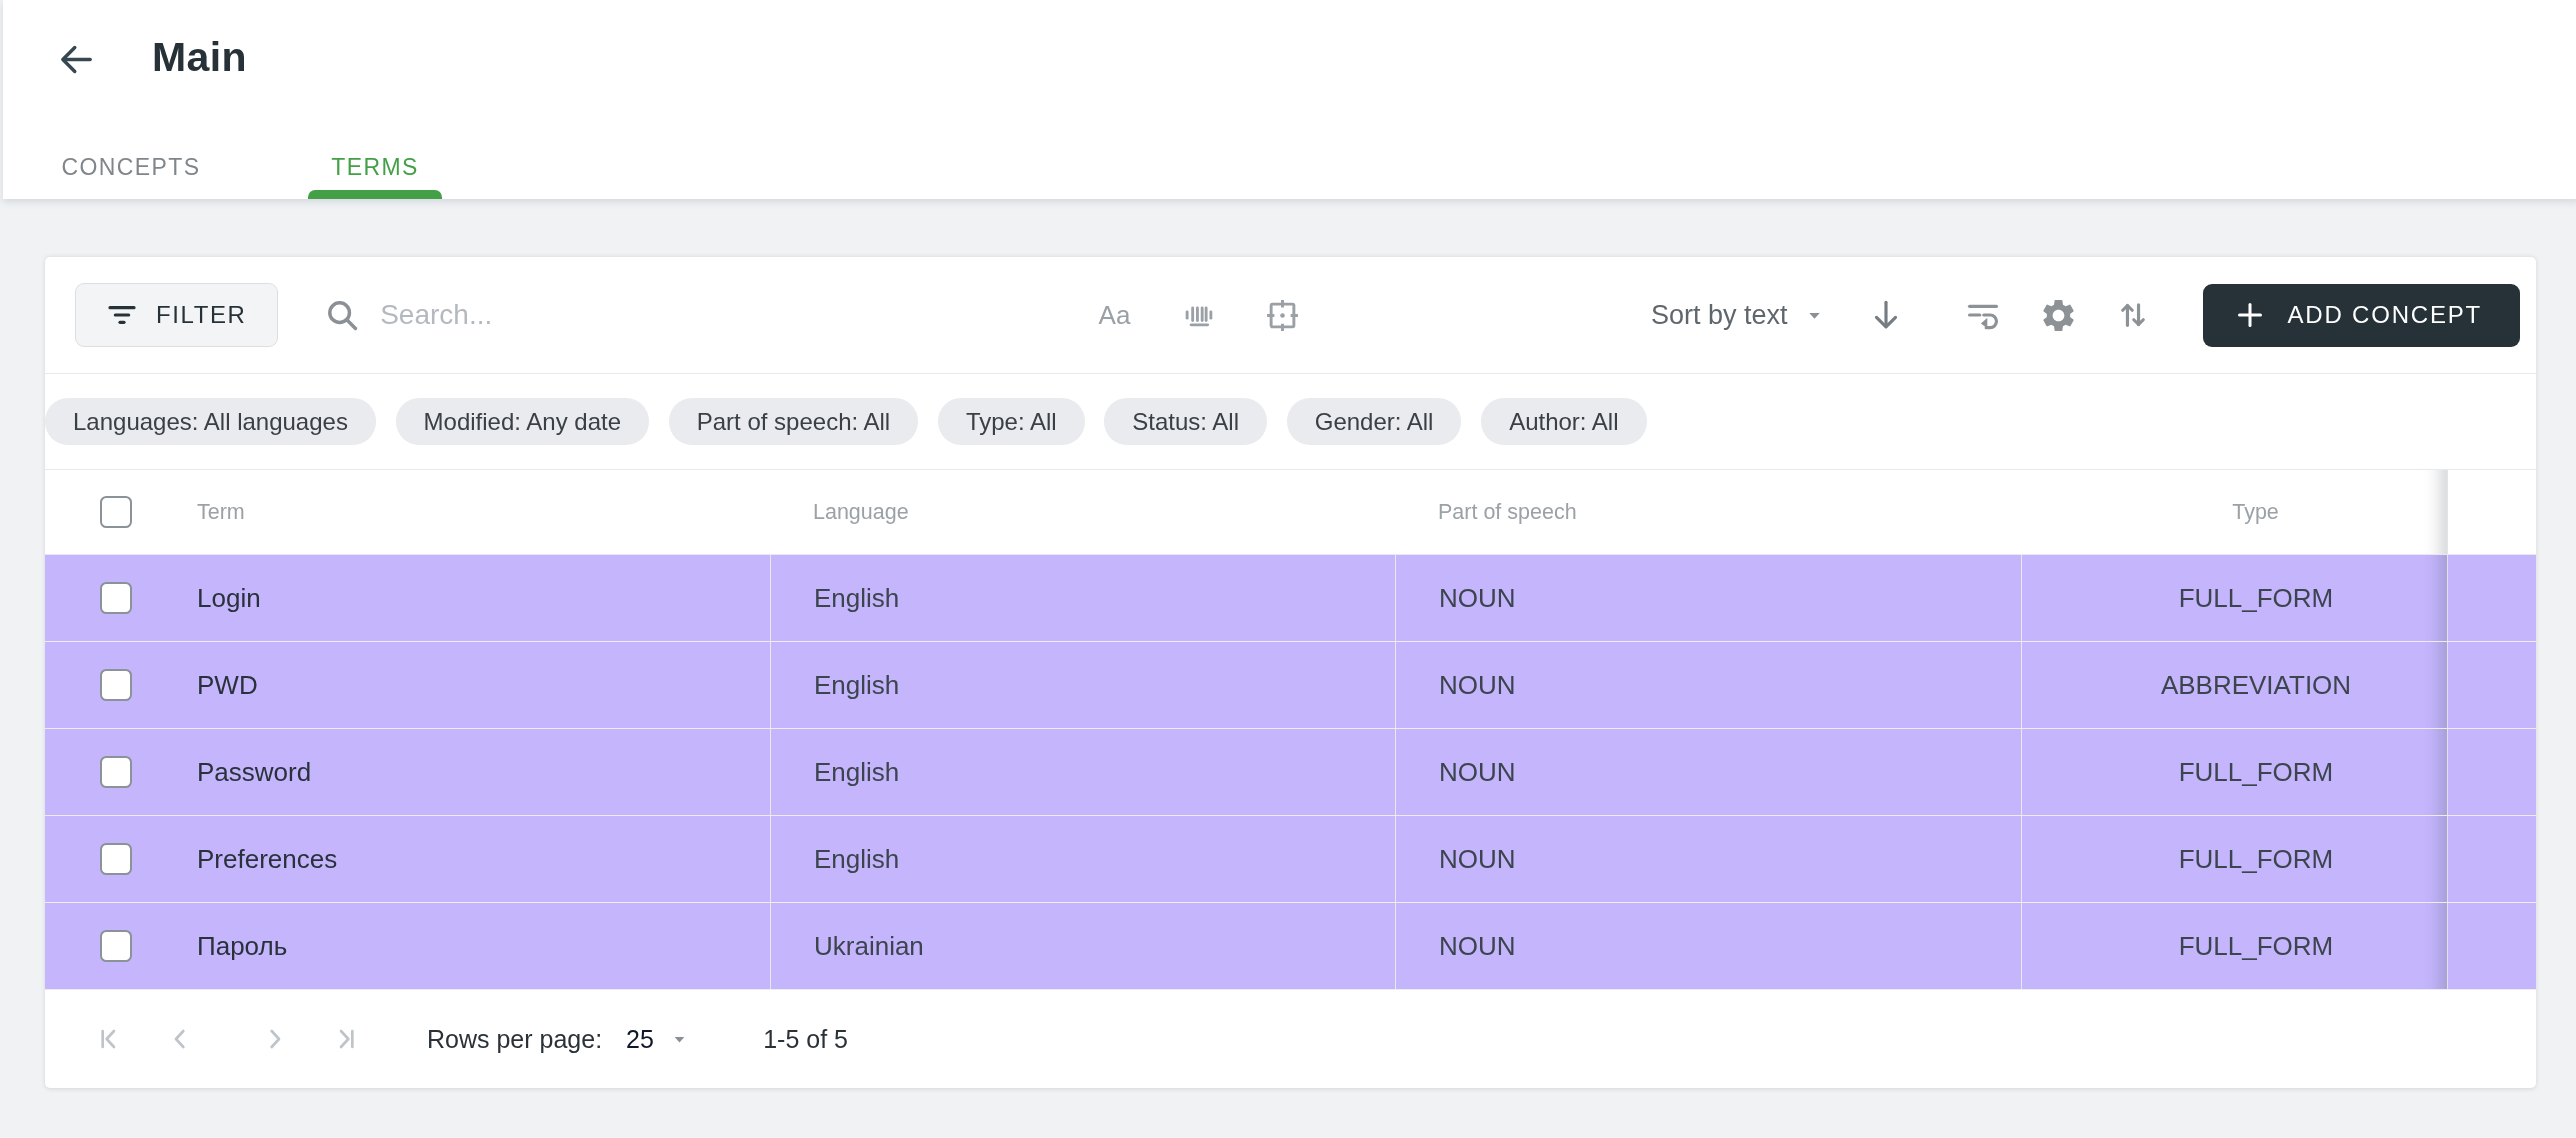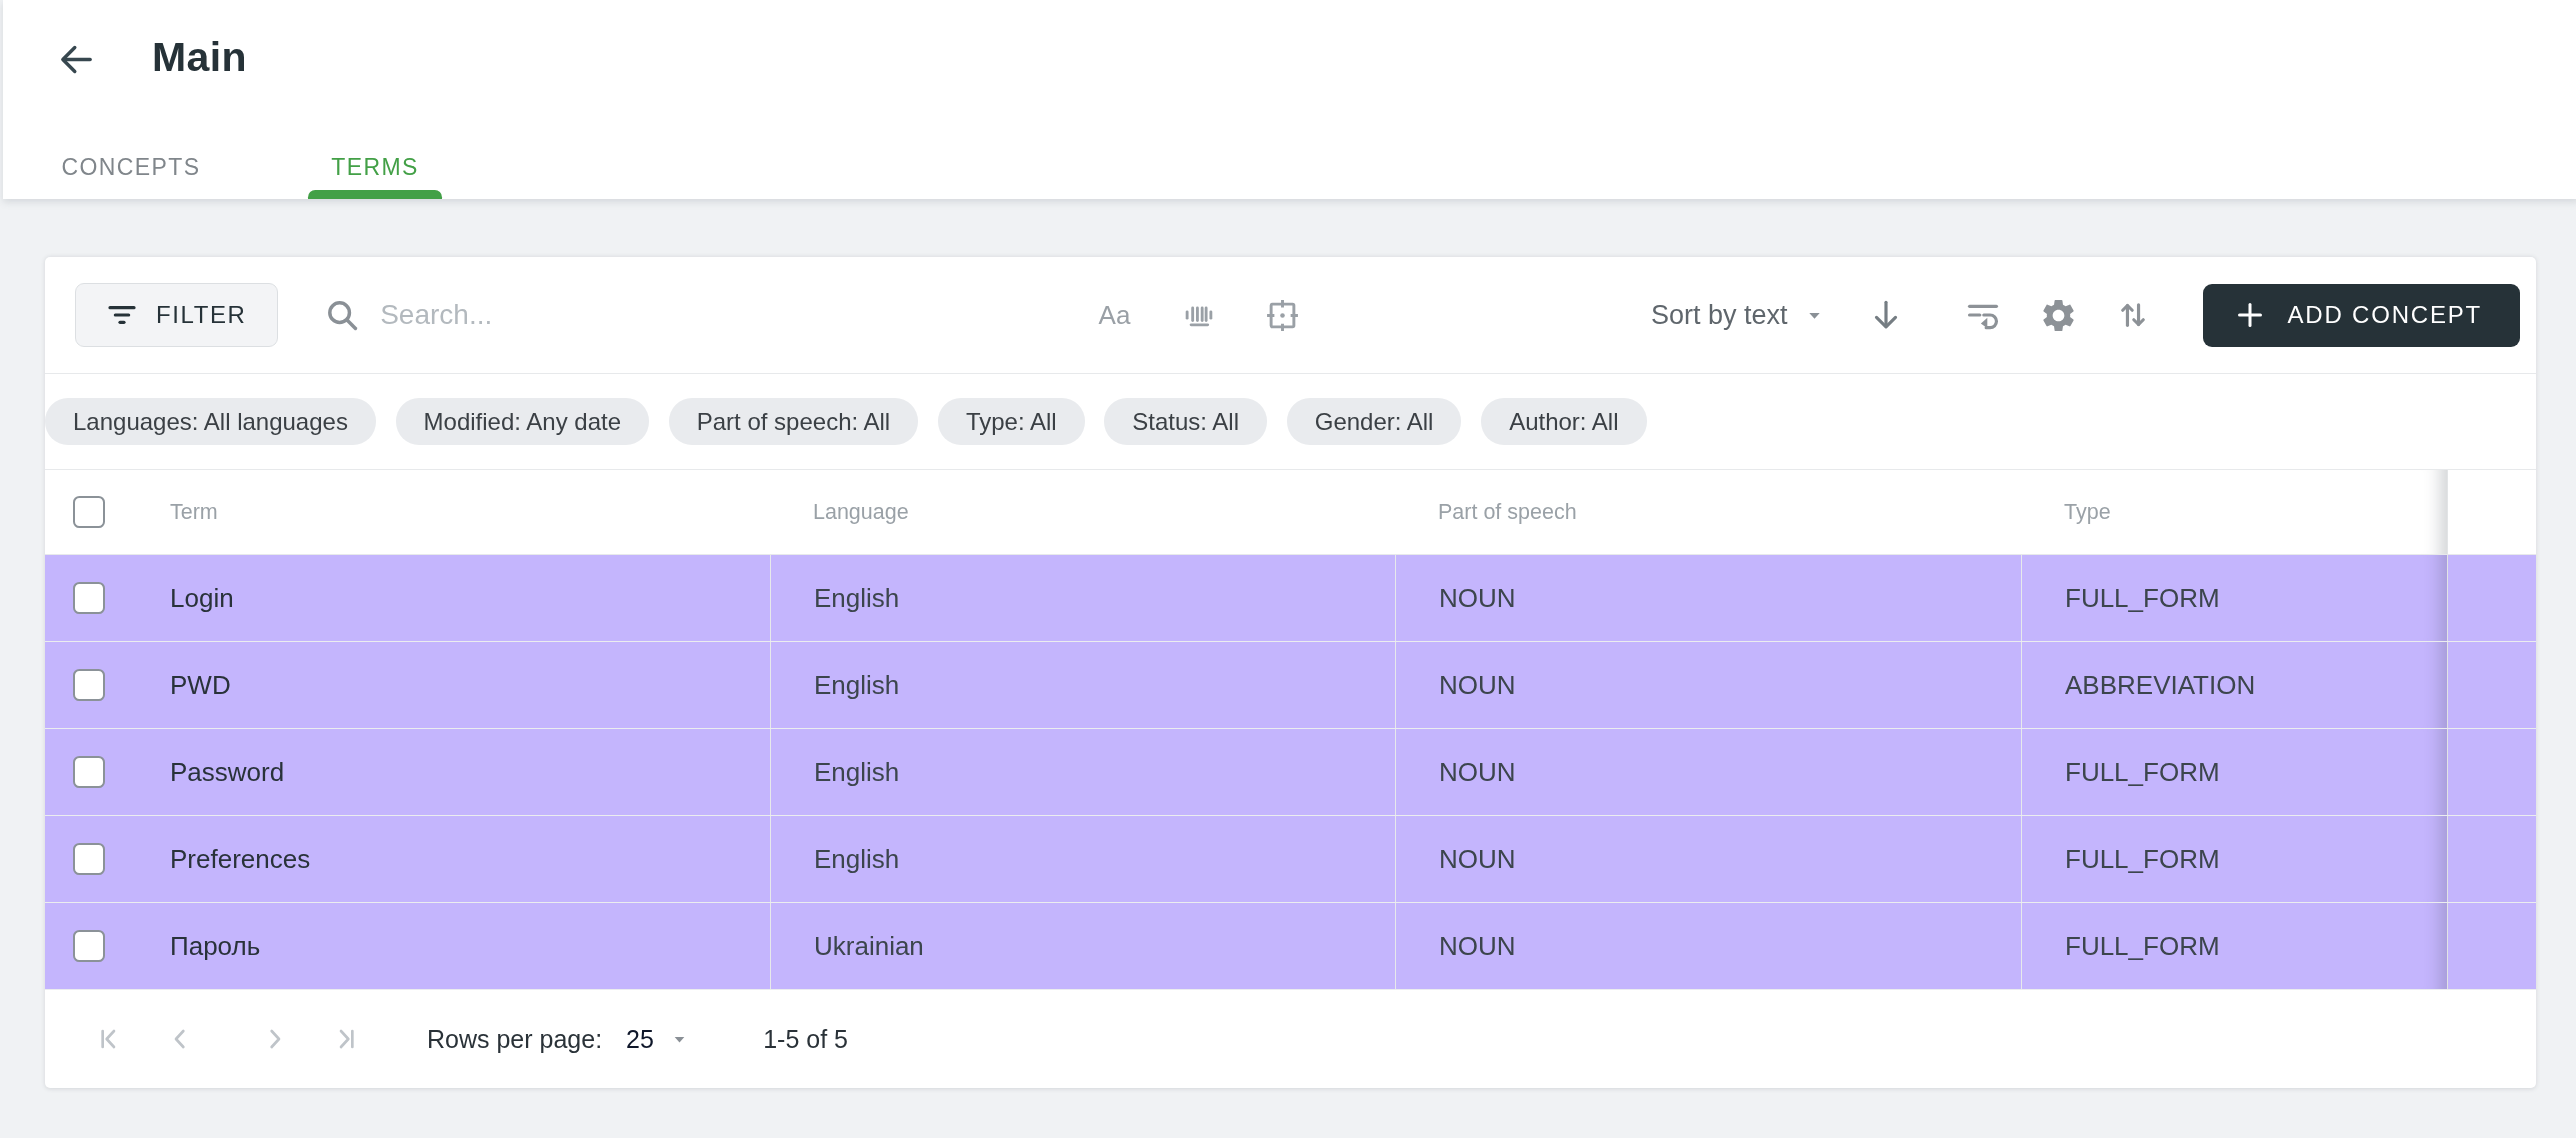--- a/index.html
+++ b/index.html
@@ -113,26 +113,26 @@
   }
 
   
   .thead, .trow {
     display:grid;
     grid-template-columns:725px 625px 626px 426px 89px;
   }
   .thead { height:85px; flex:none; border-bottom:0.9px solid #e7e9eb; }
   .trow  { height:87px; flex:none; border-bottom:0.9px solid #ebedef; background:#c4b5fd; }
   .cell  { display:flex; align-items:center; padding-left:43px; min-width:0; }
-  .c-term { padding-left:28px; }
+  .c-term { padding-left:55px; }
   .hcell  { font-size:21.5px; color:#9aa1a7; }
   .cell-text { font-size:26px; color:#3c454d; white-space:nowrap; overflow:hidden; }
   .term-text { color:#29323a; margin-left:65px; }
   .trow .c-lang, .trow .c-pos, .trow .c-type { border-left:0.9px solid #e7e9eb; }
-  .c-type { box-shadow:inset -23px 0 16px -16px rgba(55,65,75,0.22); }
+  .c-type { box-shadow:inset -23px 0 16px -16px rgba(55,65,75,0.22);justify-content:center; }
   .c-pin  { border-left:0.9px solid #e2e4e6; padding:0; }
   .checkbox {
     width:32px; height:32px; flex:none;
     border:2.7px solid #8b9298; border-radius:6.3px; background:#fff;
     cursor:pointer;
   }
   .hcell .hlabel { margin-left:65px; }
 
   
   .pagination {

